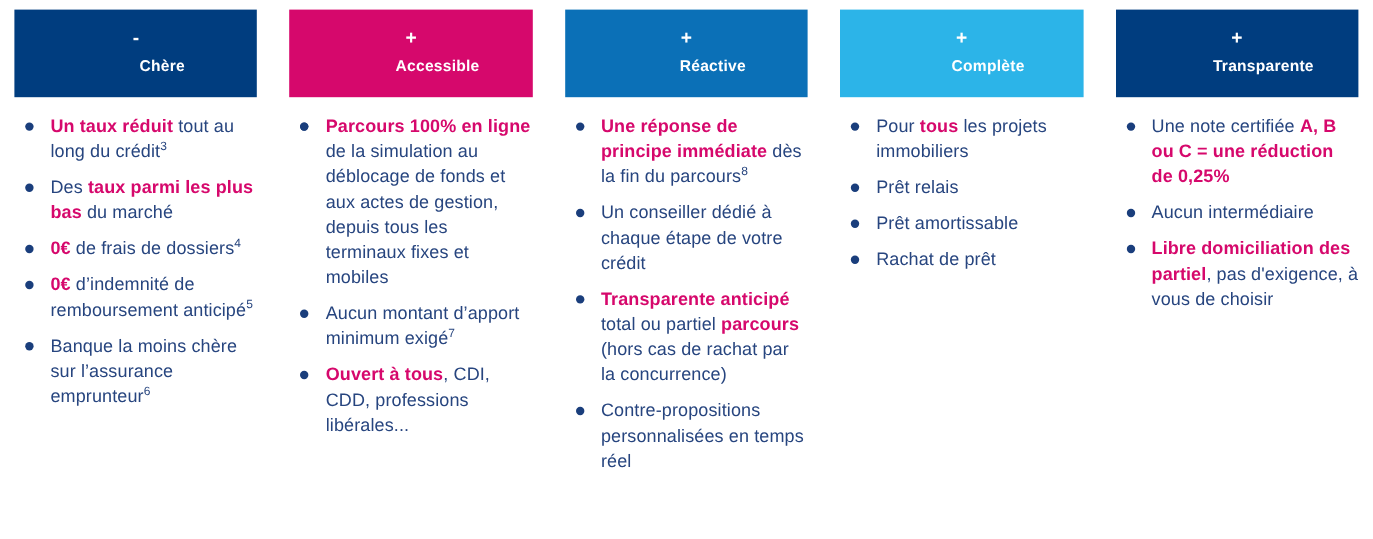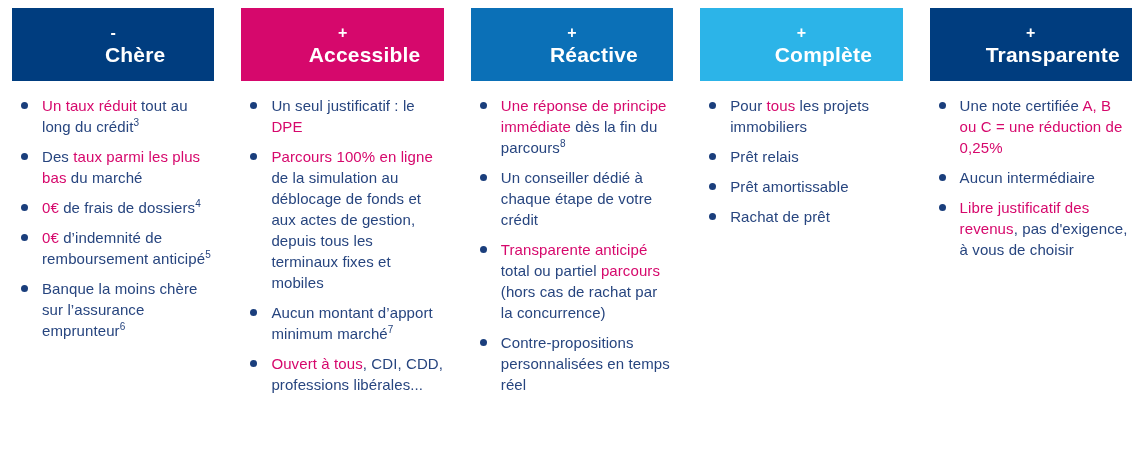--- a/index.html
+++ b/index.html
@@ -27,21 +27,21 @@
     justify-content: center;
     color: #ffffff;
     font-weight: bold;
     text-align: center;
   }
   .hd .sign {
     font-size: 16px;
     line-height: 19px;
   }
   .hd .title {
-    font-size: 21px;
+    font-size: 13px;
     line-height: 25px;
     letter-spacing: 0.2px;
     margin-left: 44px;
   }
   ul.items {
     list-style: none;
     margin: 14px 0 0 0;
     padding: 0 0 0 9px;
   }
   ul.items li {
@@ -57,21 +57,21 @@
     position: absolute;
     left: 0;
     top: 7px;
     width: 7px;
     height: 7px;
     border-radius: 50%;
     background: #1A3E7C;
   }
   .hl {
     color: #D6086C;
-    font-weight: normal;
+    font-weight: bold;
   }
   sup {
     font-size: 10px;
     line-height: 0;
     vertical-align: super;
   }
 </style>
 </head>
 <body>
 
@@ -90,23 +90,23 @@
         <li><span class="dot"></span><span><span>Banque la moins chère sur l’assurance emprunteur</span><sup>6</sup></span></li>
       </ul>
   </section>
 
   <section class="col">
     <header class="hd" style="background: rgb(214, 8, 108);">
       <div class="sign">+</div>
       <div class="title">Accessible</div>
     </header>
     <ul class="items">
-        <li><span class="dot"></span><span><span>Un seul justificatif : le </span><span class="hl">DPE</span></span></li>
+        <li><span class="dot"></span></li>
         <li><span class="dot"></span><span><span class="hl">Parcours 100% en ligne</span><span> de la simulation au déblocage de fonds et aux actes de gestion, depuis tous les terminaux fixes et mobiles</span></span></li>
-        <li><span class="dot"></span><span><span>Aucun montant d’apport minimum marché</span><sup>7</sup></span></li>
+        <li><span class="dot"></span><span><span>Aucun montant d’apport minimum exigé</span><sup>7</sup></span></li>
         <li><span class="dot"></span><span><span class="hl">Ouvert à tous</span><span>, CDI, CDD, professions libérales...</span></span></li>
       </ul>
   </section>
 
   <section class="col">
     <header class="hd" style="background: rgb(11, 112, 183);">
       <div class="sign">+</div>
       <div class="title">Réactive</div>
     </header>
     <ul class="items">
@@ -131,17 +131,17 @@
   </section>
 
   <section class="col">
     <header class="hd" style="background: rgb(0, 61, 127);">
       <div class="sign">+</div>
       <div class="title">Transparente</div>
     </header>
     <ul class="items">
         <li><span class="dot"></span><span><span>Une note certifiée </span><span class="hl">A, B ou C = une réduction de 0,25%</span></span></li>
         <li><span class="dot"></span><span><span>Aucun intermédiaire</span></span></li>
-        <li><span class="dot"></span><span><span class="hl">Libre justificatif des revenus</span><span>, pas d'exigence, à vous de choisir</span></span></li>
+        <li><span class="dot"></span><span><span class="hl">Libre domiciliation des partiel</span><span>, pas d'exigence, à vous de choisir</span></span></li>
       </ul>
   </section>
 
 </div>
 
 </body></html>

